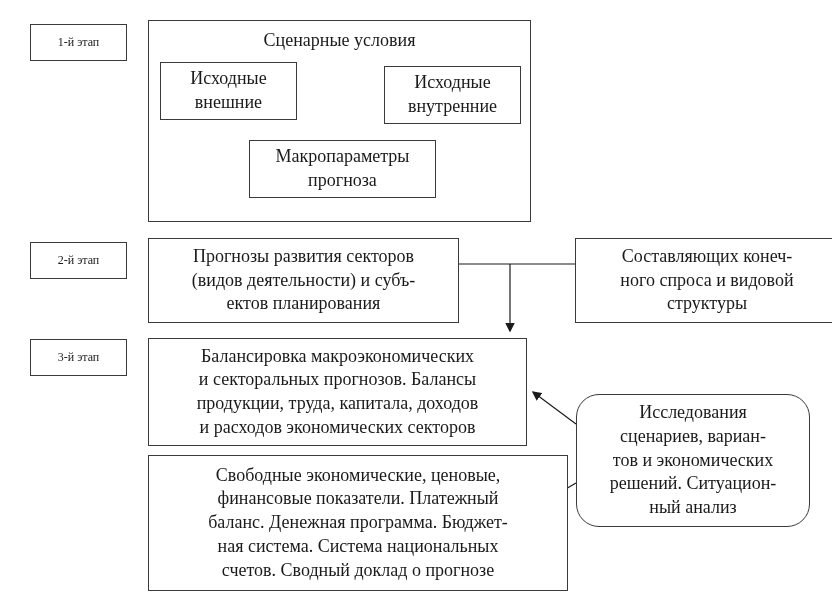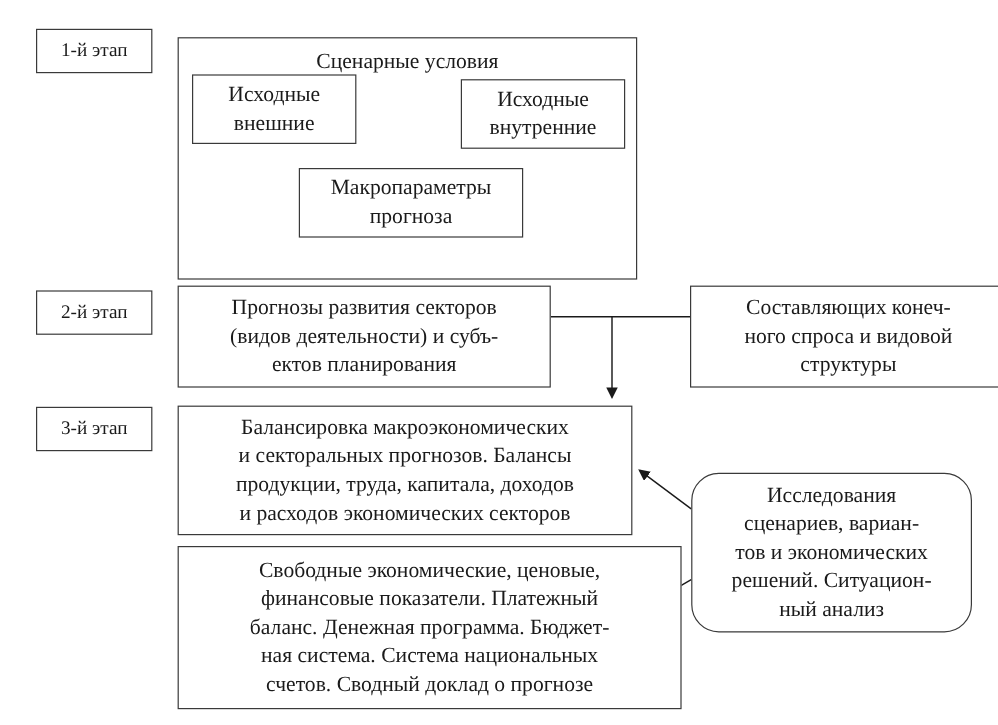--- a/index.html
+++ b/index.html
@@ -30,21 +30,21 @@
     display: flex;
     align-items: center;
     justify-content: center;
     text-align: center;
     white-space: pre-line;
     font-size: 18px;
     line-height: 1.32;
     padding: 4px 6px;
   }
   .stage-label {
-    font-size: 16px;
+    font-size: 12px;
   }
   .container-box {
     position: absolute;
     box-sizing: border-box;
     border: 1px solid #3a3a3a;
     background: #ffffff;
   }
   .container-title {
     position: absolute;
     left: 0;
@@ -76,21 +76,21 @@
     <line x1="576" y1="483" x2="533" y2="508" stroke="#1a1a1a" stroke-width="1.2" marker-end="url(#arrow)"></line>
   </svg>
 
   <div class="box stage-label" style="left:30px; top:24px; width:97px; height:37px;">1-й этап</div>
 
   <div class="box stage-label" style="left:30px; top:242px; width:97px; height:37px;">2-й этап</div>
 
   <div class="box stage-label" style="left:30px; top:339px; width:97px; height:37px;">3-й этап</div>
 
 
-  <div class="container-box" style="left:148px; top:31px; width:383px; height:202px;">
+  <div class="container-box" style="left:148px; top:20px; width:383px; height:202px;">
     <div class="container-title">Сценарные условия</div>
   </div>
 
   <div class="box" style="left:160px; top:62px; width:137px; height:58px;">Исходные
 внешние</div>
 
   <div class="box" style="left:384px; top:66px; width:137px; height:58px;">Исходные
 внутренние</div>
 
   <div class="box" style="left:249px; top:140px; width:187px; height:58px;">Макропараметры

